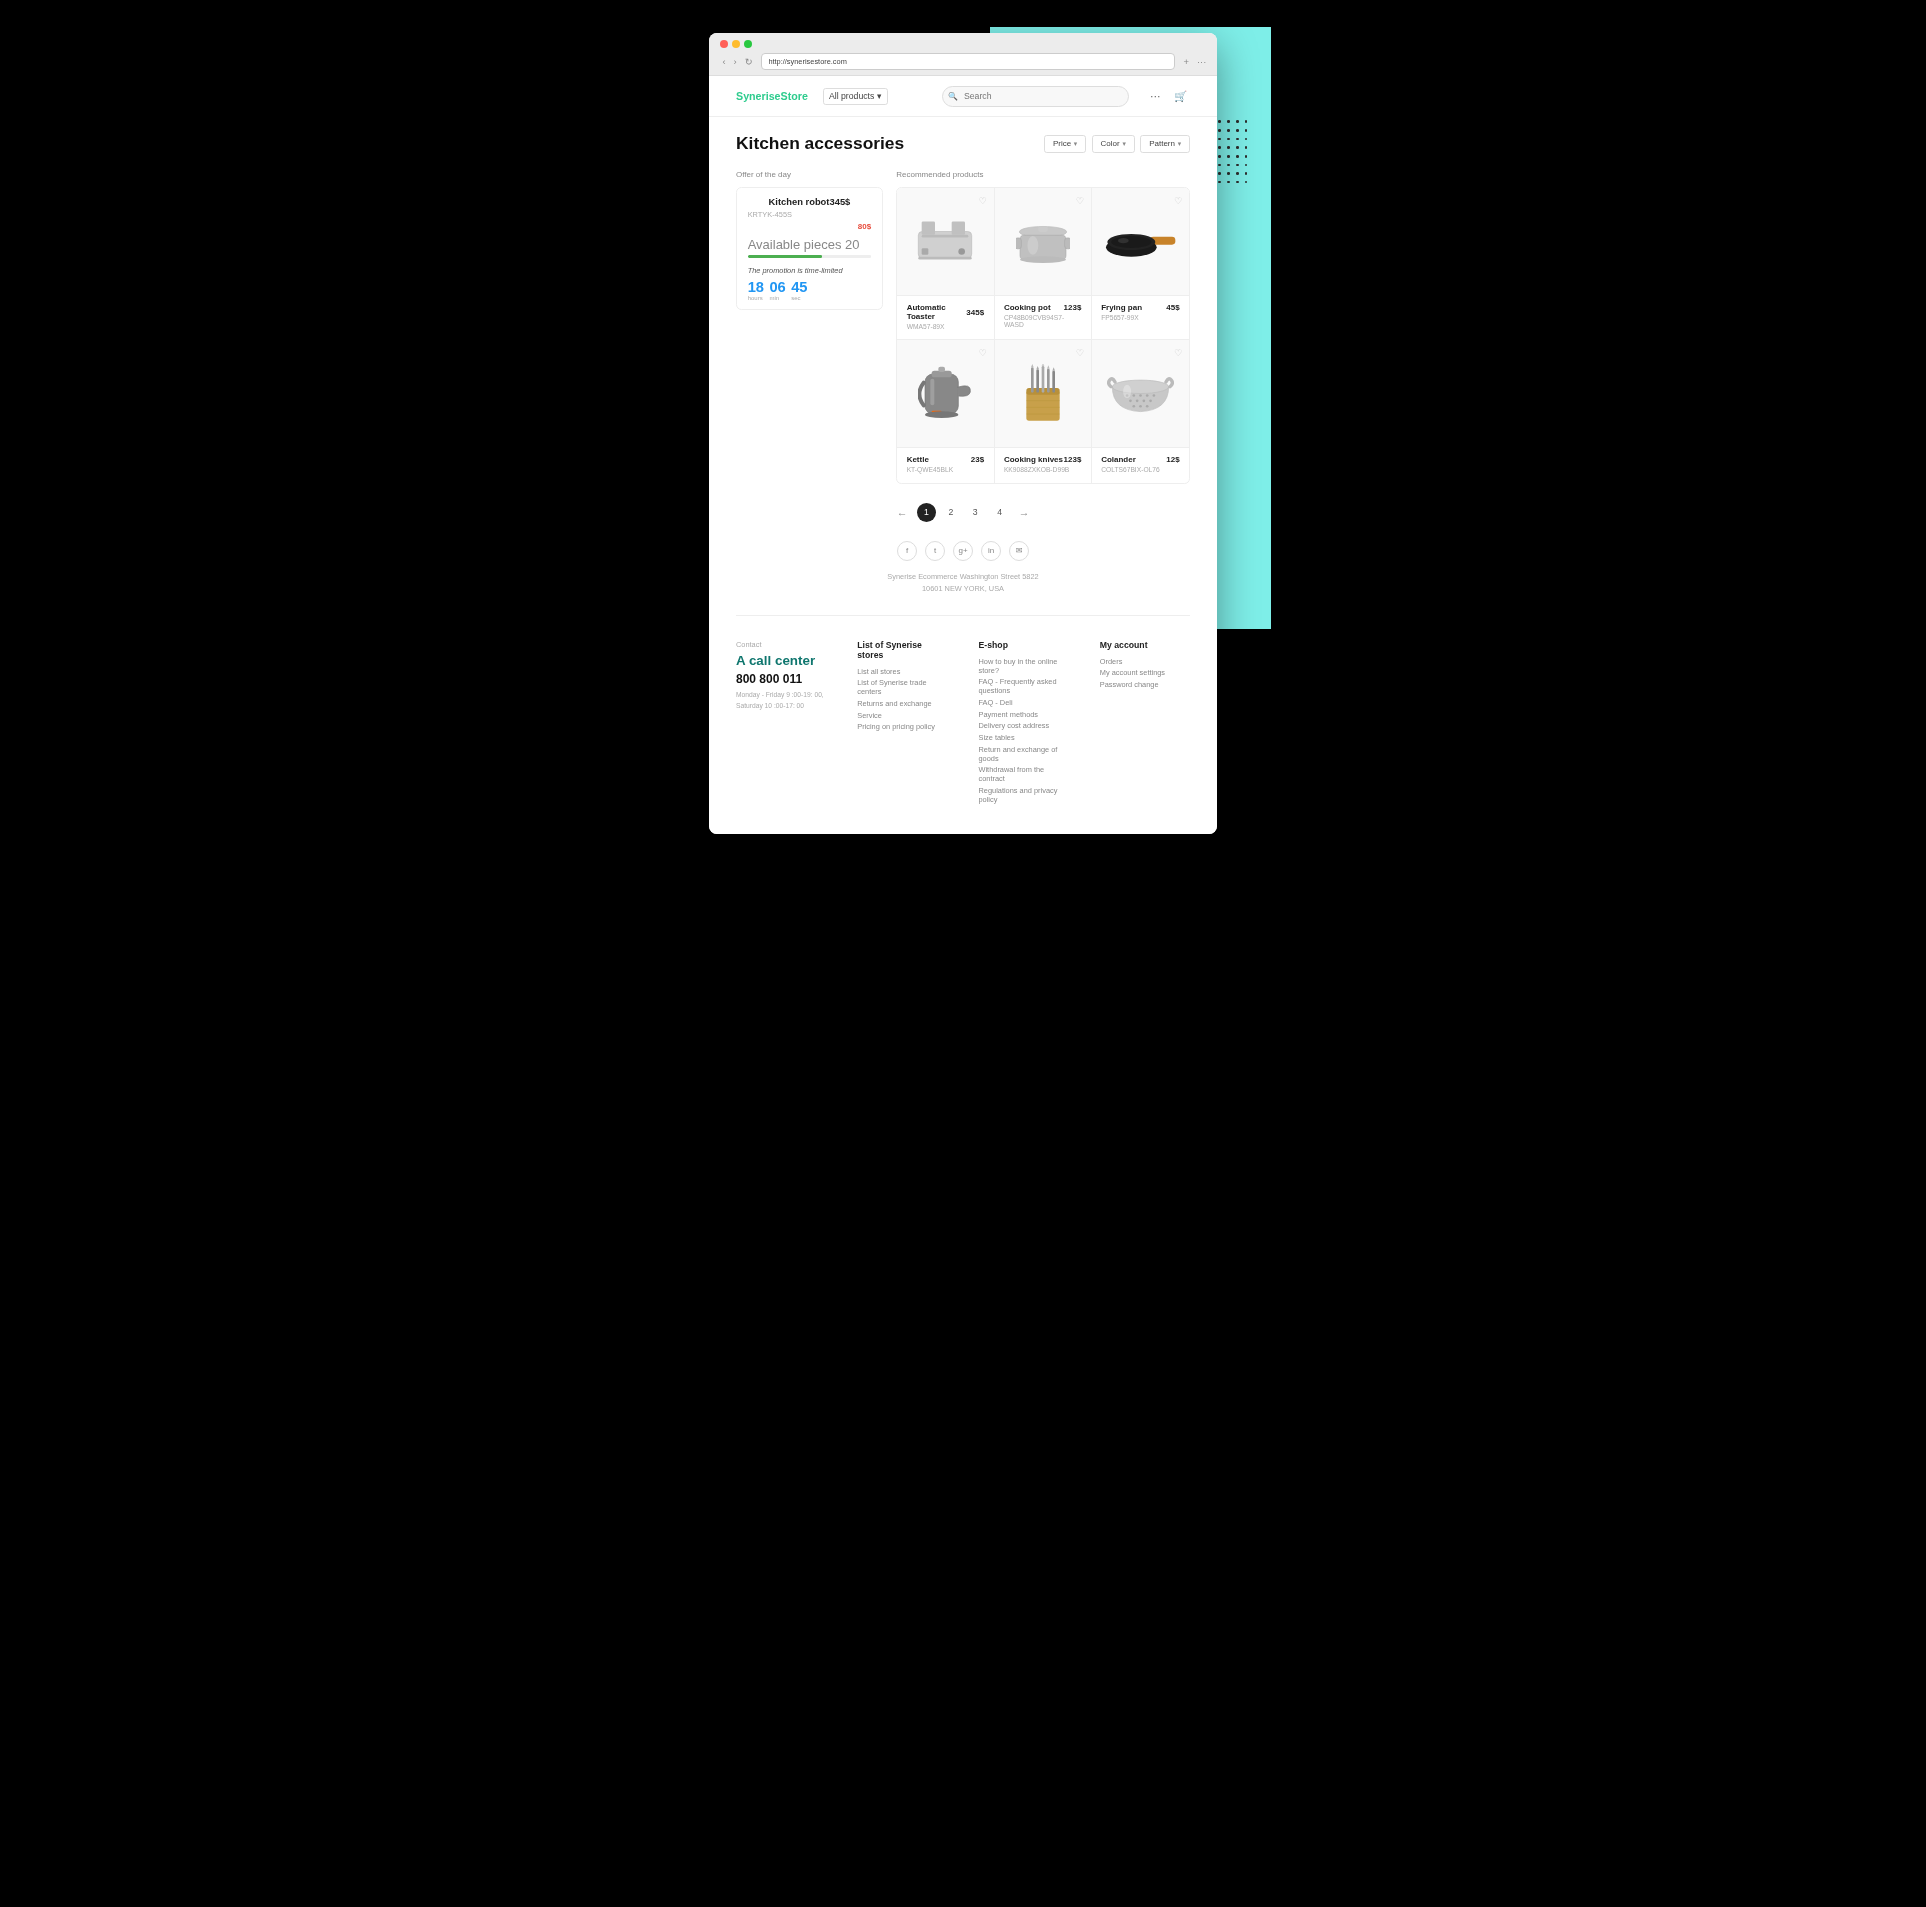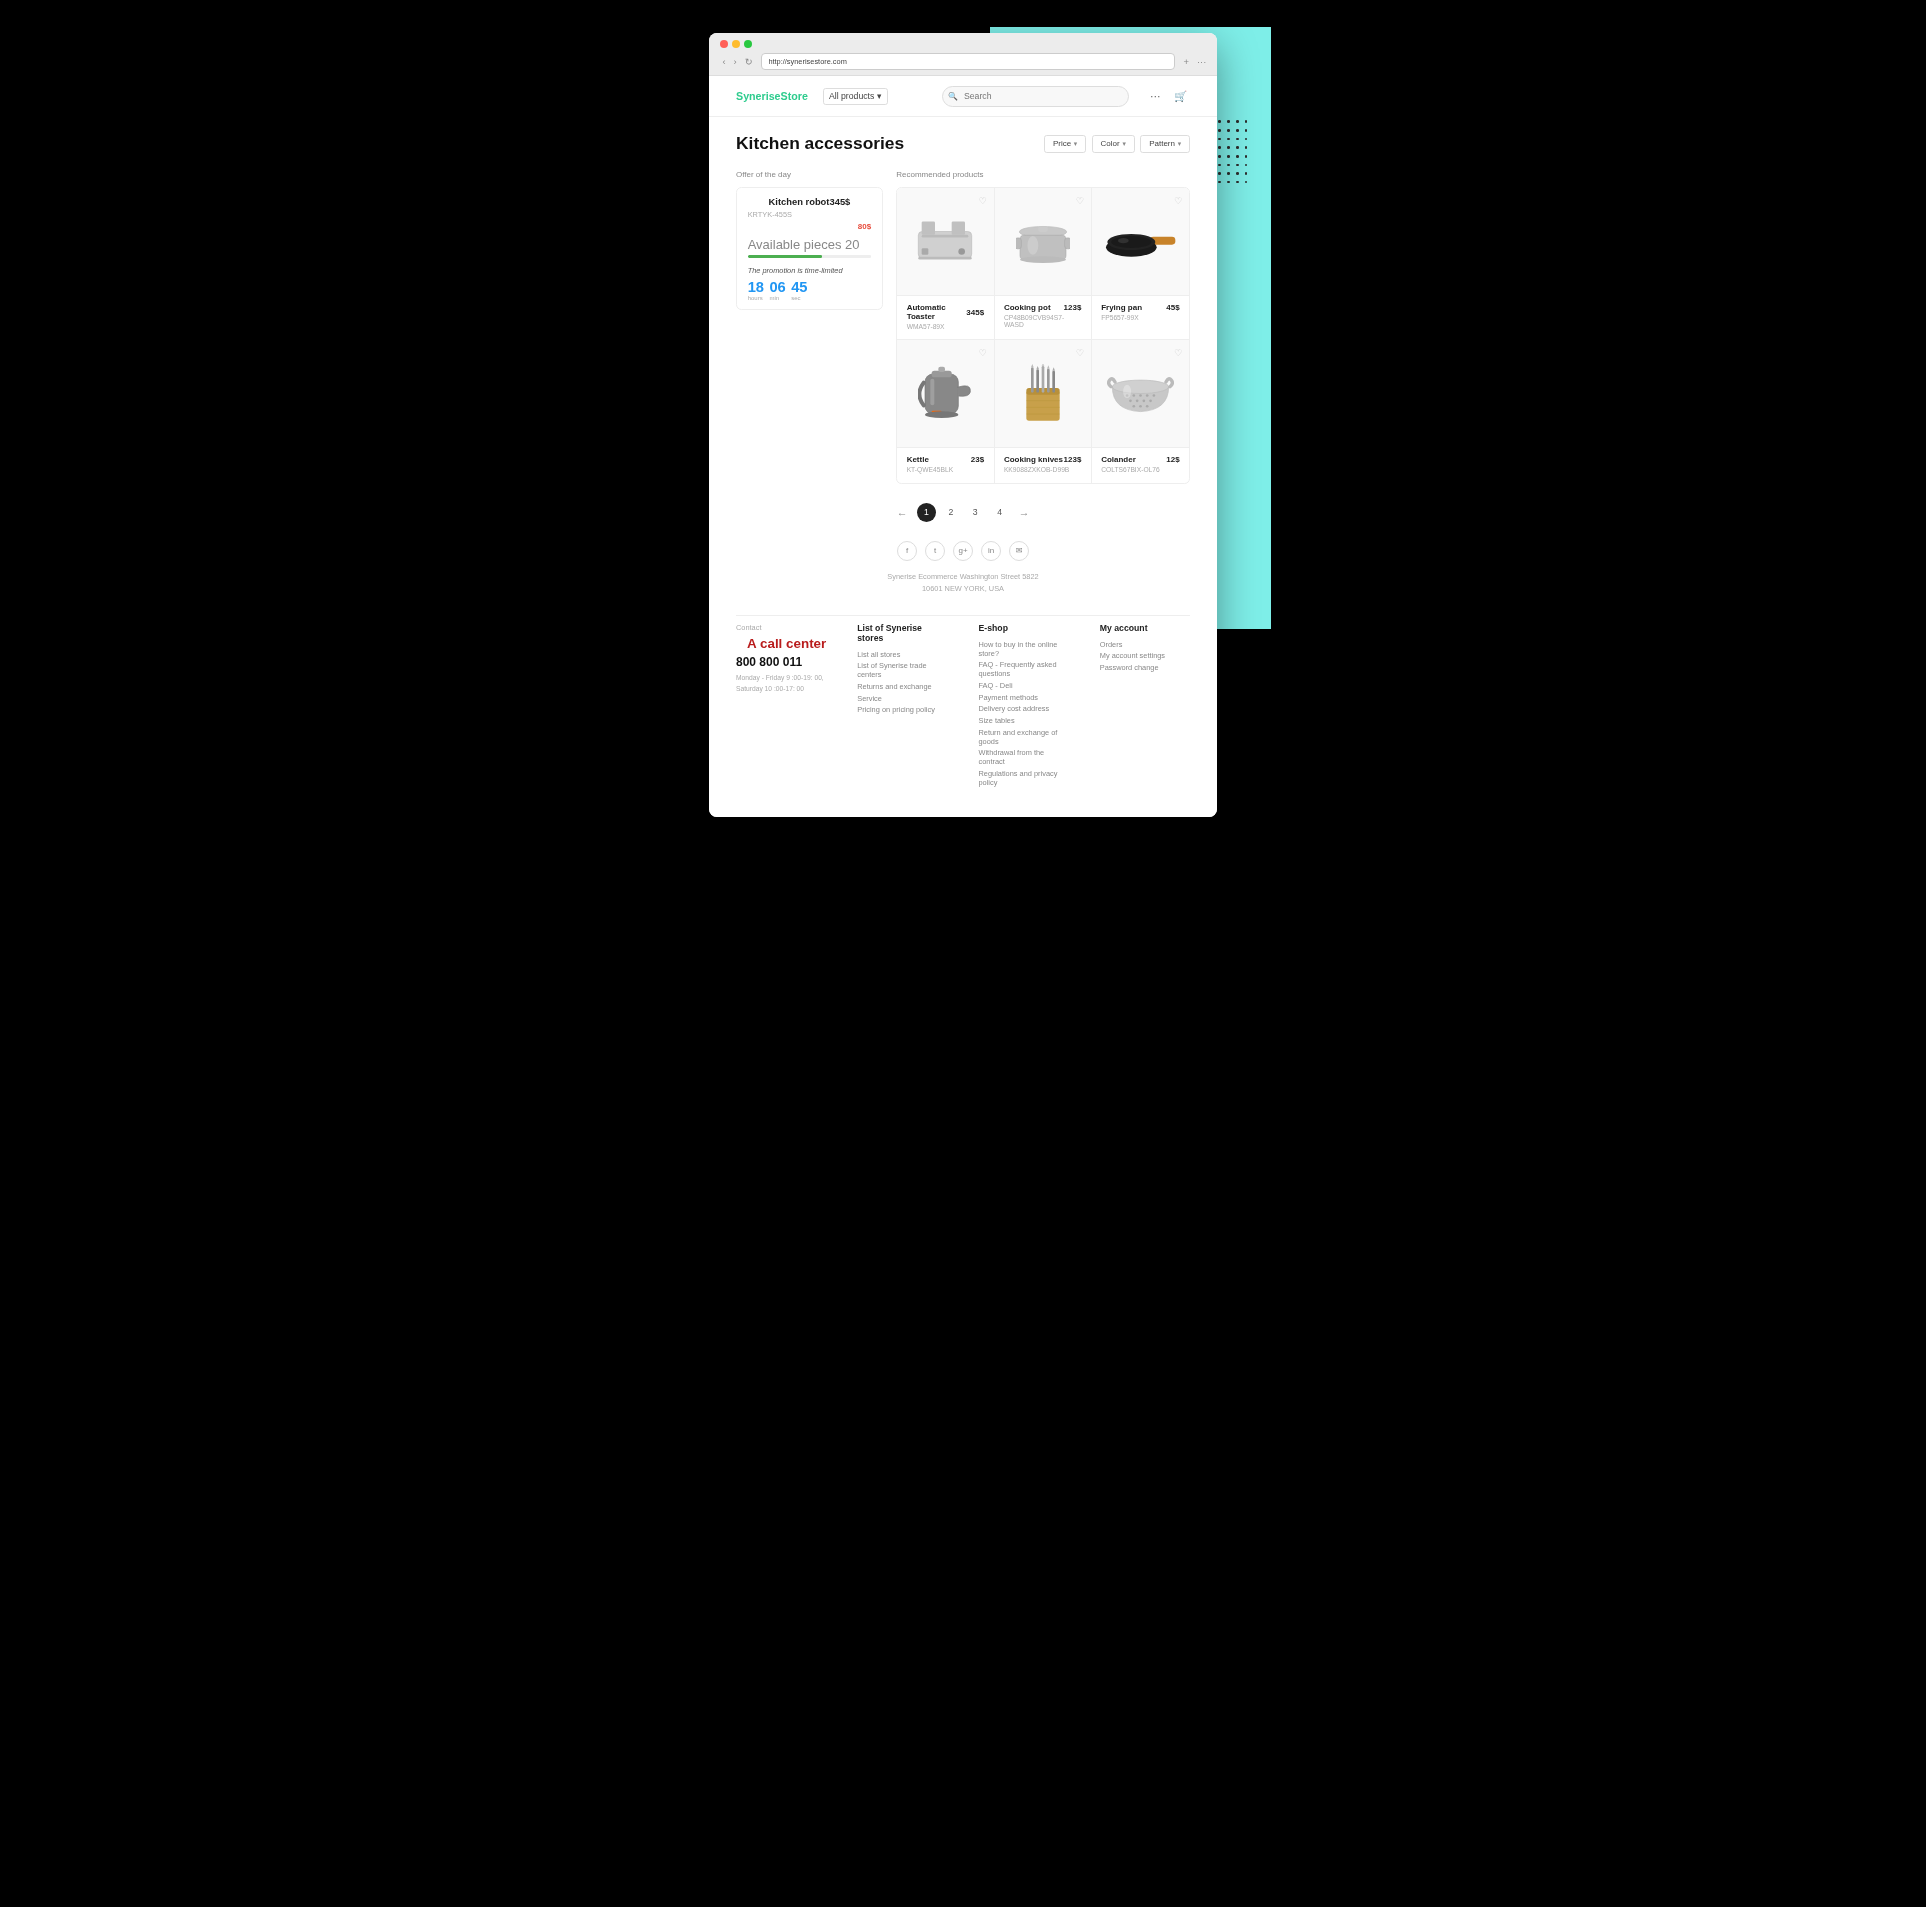--- a/index.html
+++ b/index.html
@@ -522,36 +522,35 @@
       color: #aaa;
       margin-top: 10.7px;
       line-height: 1.6;
     }
 
     .footer-grid {
       display: grid;
       grid-template-columns: repeat(4, 1fr);
       gap: 31px;
       margin-top: 20px;
-      padding-top: 7px;
+      padding-top: 24px;
       border-top: 0.7px solid #eee;
     }
 
     .footer-col-label {
       font-size: 7.4px;
       color: #aaa;
       margin-bottom: 4px;
     }
 
     .footer-col-title {
       font-size: 13.4px;
       font-weight: 700;
-      color: #b91c1c;
+      color: #0f766e;
       margin-bottom: 4px;
-      text-align: right;
     }
 
     .footer-phone {
       font-size: 12px;
       font-weight: 700;
       color: #111;
     }
 
     .footer-hours {
       font-size: 6.7px;

